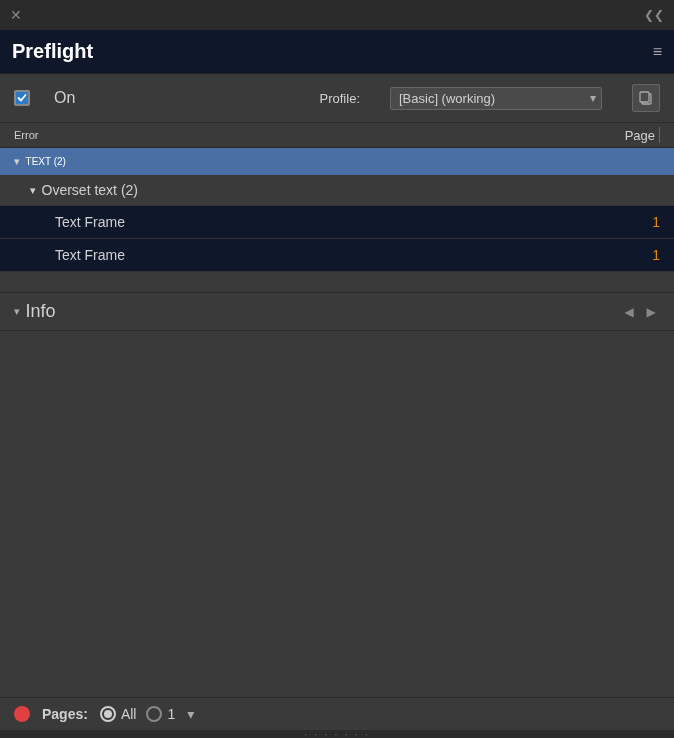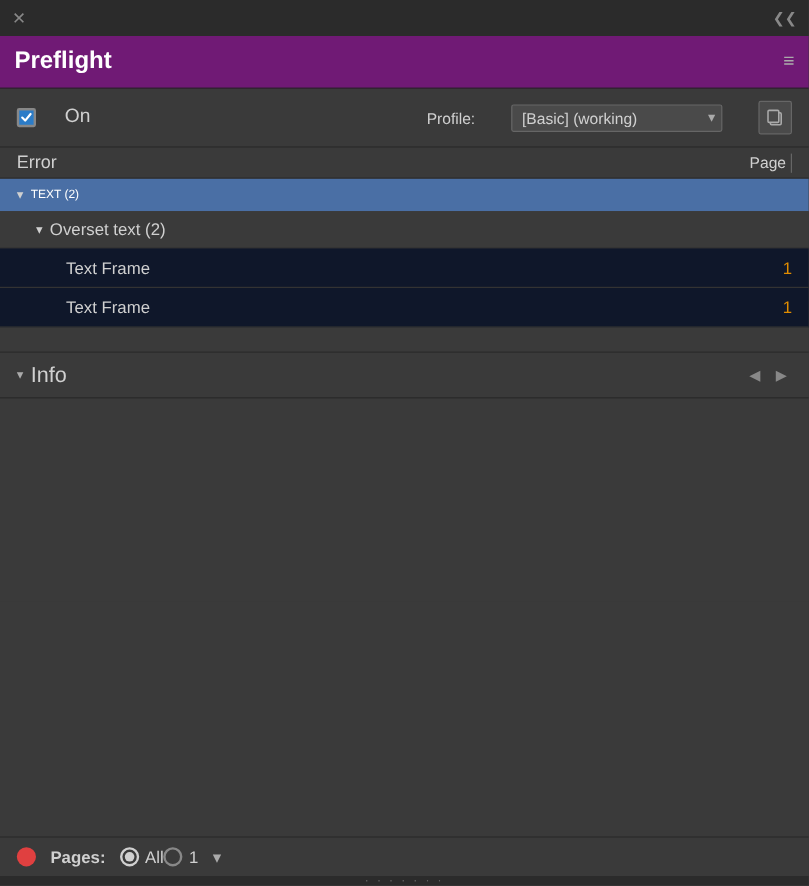--- a/index.html
+++ b/index.html
@@ -42,21 +42,21 @@
     }
     .collapse-icon-btn {
       cursor: pointer;
       color: #888;
       font-size: 12px;
       line-height: 1;
     }
 
     
     .panel-header {
-      background: #701a75;
+      background: #0f172a;
       display: flex;
       align-items: center;
       justify-content: space-between;
       padding: 0 12px;
       height: 44px;
       border-bottom: 1px solid #222;
     }
     .panel-title {
       font-size: 20px;
       font-weight: 700;
@@ -108,21 +108,21 @@
     }
     .profile-select {
       background: #4a4a4a;
       border: 1px solid #666;
       color: #d0d0d0;
       font-size: 13px;
       padding: 3px 24px 3px 8px;
       border-radius: 2px;
       appearance: none;
       cursor: pointer;
-      width: 176px;
+      width: 212px;
       position: relative;
     }
     .select-wrapper {
       position: relative;
       display: inline-block;
     }
     .select-wrapper::after {
       content: '▾';
       position: absolute;
       right: 6px;
@@ -151,21 +151,21 @@
     .table-header {
       display: flex;
       align-items: center;
       padding: 4px 14px;
       border-top: 1px solid #2a2a2a;
       border-bottom: 1px solid #2a2a2a;
       background: #3a3a3a;
     }
     .col-error {
       flex: 1;
-      font-size: 15px;
+      font-size: 11px;
       color: #d0d0d0;
     }
     .col-page {
       width: 60px;
       text-align: right;
       font-size: 13px;
       color: #d0d0d0;
     }
     .col-divider {
       width: 1px;
@@ -315,20 +315,21 @@
       flex: 1;
     }
     .pages-label {
       font-size: 14px;
       color: #d0d0d0;
       font-weight: 600;
     }
     .radio-group {
       display: flex;
       align-items: center;
+      gap: 10px;
     }
     .radio-option {
       display: flex;
       align-items: center;
       gap: 5px;
       cursor: pointer;
     }
     .radio-circle {
       width: 16px;
       height: 16px;

